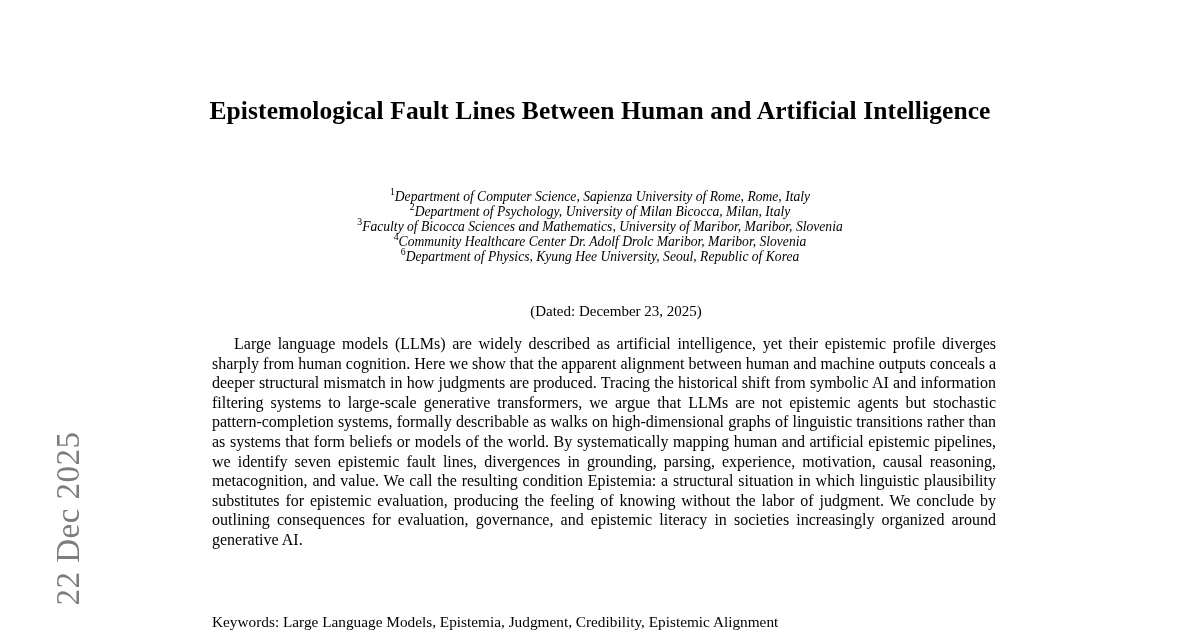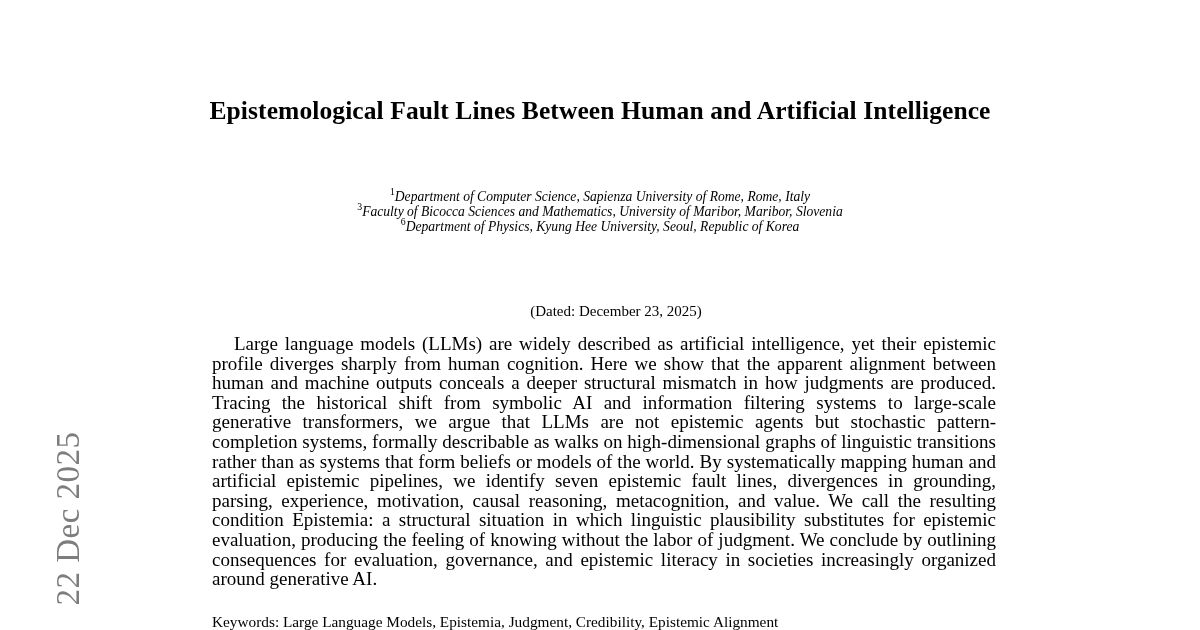--- a/index.html
+++ b/index.html
@@ -98,21 +98,21 @@
     font-size: 15px;
   }
 
   .abstract {
     position: absolute;
     left: 212px;
     top: 334px;
     width: 784px;
     text-align: justify;
     text-justify: inter-word;
-    font-size: 19px;
+    font-size: 16px;
     line-height: 19.6px;
     text-indent: 22px;
     hyphens: manual;
   }
 
   .keywords {
     position: absolute;
     left: 212px;
     top: 612px;
     width: 784px;
@@ -129,21 +129,23 @@
   <span>22 Dec 2025</span>
 </div>
 
 <div class="page">
 
   <div class="title">Epistemological Fault Lines Between Human and Artificial Intelligence</div>
 
 
   <div class="affiliations">
     <div class="aff"><sup>1</sup><span>Department of Computer Science, Sapienza University of Rome, Rome, Italy</span></div>
+    <div class="aff"><sup>2</sup><span>Department of Psychology, University of Milan Bicocca, Milan, Italy</span></div>
     <div class="aff"><sup>3</sup><span>Faculty of Bicocca Sciences and Mathematics, University of Maribor, Maribor, Slovenia</span></div>
+    <div class="aff"><sup>4</sup><span>Community Healthcare Center Dr. Adolf Drolc Maribor, Maribor, Slovenia</span></div>
     <div class="aff"><sup>6</sup><span>Department of Physics, Kyung Hee University, Seoul, Republic of Korea</span></div>
   </div>
 
   <div class="dated">(Dated: December 23, 2025)</div>
 
   <div class="abstract">Large language models (LLMs) are widely described as artificial intelligence, yet their epistemic profile diverges sharply from human cognition. Here we show that the apparent alignment between human and machine outputs conceals a deeper structural mismatch in how judgments are produced. Tracing the historical shift from symbolic AI and information filtering systems to large-scale generative transformers, we argue that LLMs are not epistemic agents but stochastic pattern-completion systems, formally describable as walks on high-dimensional graphs of linguistic transitions rather than as systems that form beliefs or models of the world. By systematically mapping human and artificial epistemic pipelines, we identify seven epistemic fault lines, divergences in grounding, parsing, experience, motivation, causal reasoning, metacognition, and value. We call the resulting condition Epistemia: a structural situation in which linguistic plausibility substitutes for epistemic evaluation, producing the feeling of knowing without the labor of judgment. We conclude by outlining consequences for evaluation, governance, and epistemic literacy in societies increasingly organized around generative AI.</div>
 
   <div class="keywords">Keywords: Large Language Models, Epistemia, Judgment, Credibility, Epistemic Alignment</div>
 
 </div>

